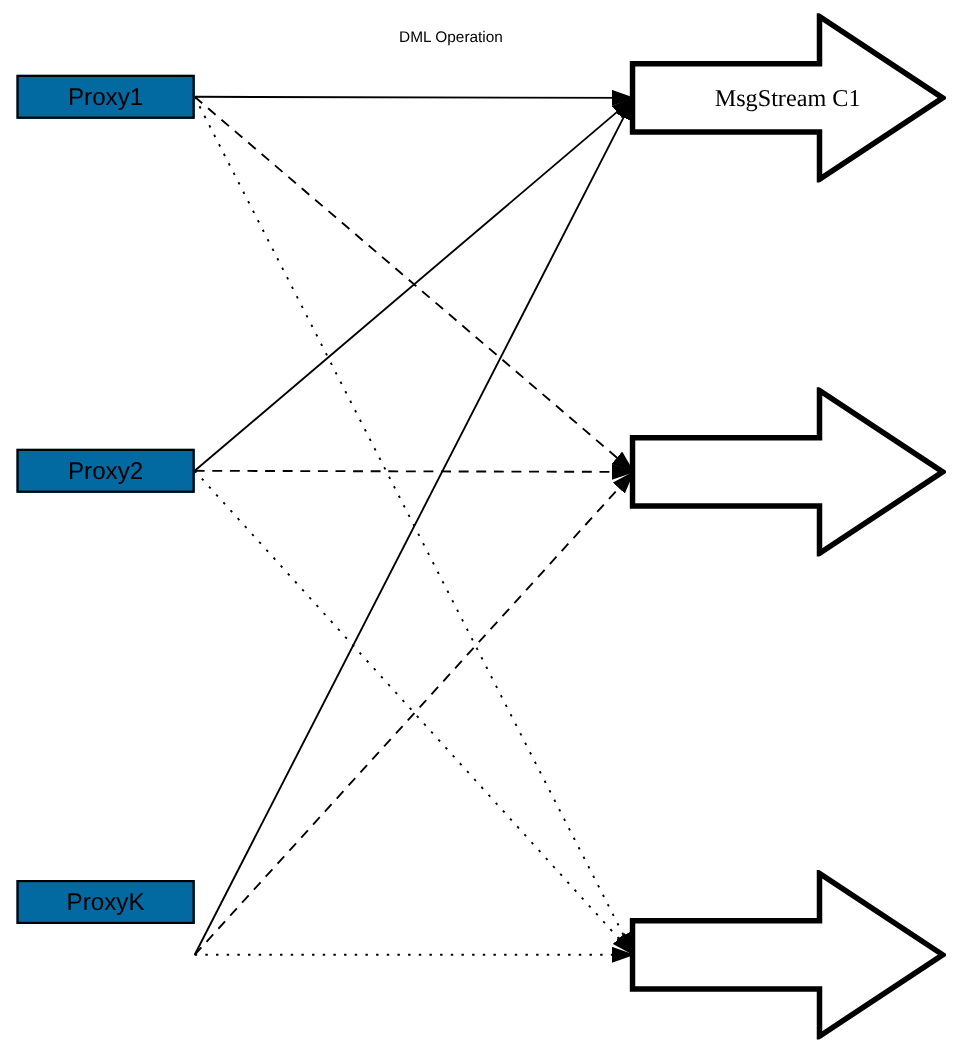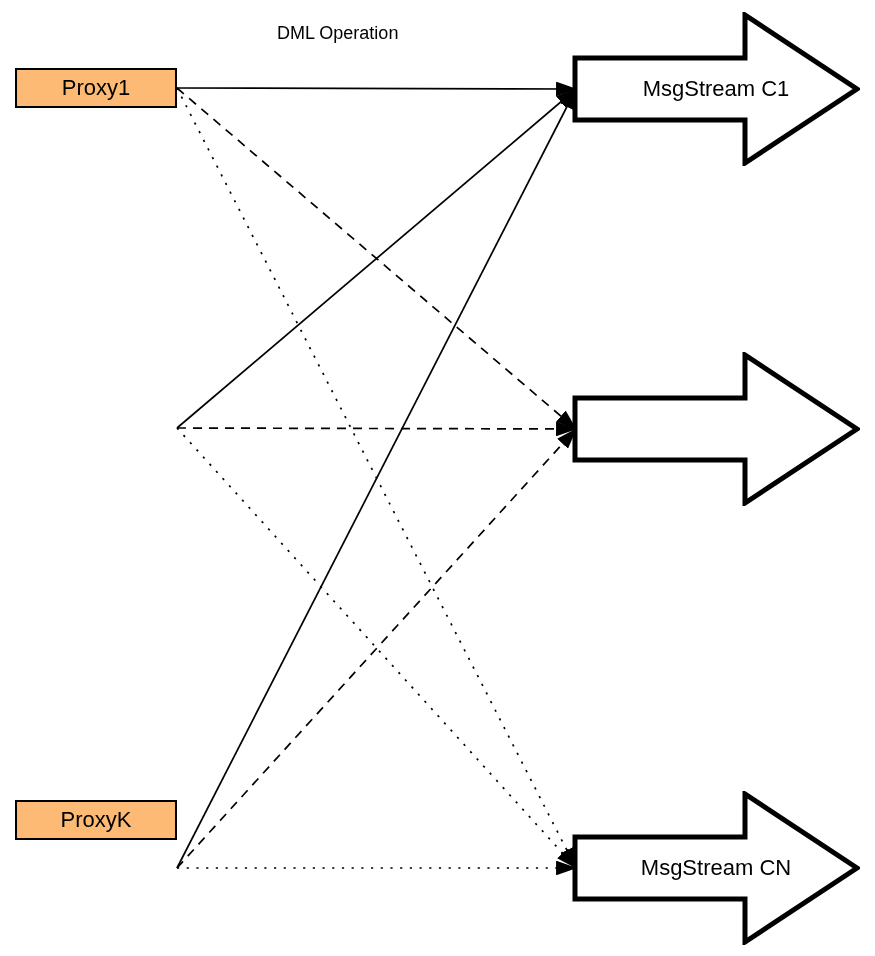--- a/index.html
+++ b/index.html
@@ -30,46 +30,48 @@
   }
   #connector-layer line.solid  { stroke-dasharray: none; }
   #connector-layer line.dashed { stroke-dasharray: 9 7; }
   #connector-layer line.dotted { stroke-dasharray: 2.2 7.5; }
 
   .annotation {
     position: absolute;
     left: 277px;
     top: 20px;
     width: 266px;
-    font-size: 18px;
+    text-align: center;
+    font-size: 14px;
     line-height: 27px;
     white-space: nowrap;
   }
 
   .proxy {
     position: absolute;
     left: 15px;
     width: 158px;
     height: 36px;
-    background: #fdba74;
+    background: #0369a1;
     border: 2px solid #000000;
     display: flex;
     align-items: center;
     justify-content: center;
     font-size: 22px;
   }
   .proxy--p1 { top: 68px; }
   .proxy--p2 { top: 408px; }
   .proxy--pk { top: 800px; }
 
   .stream {
     position: absolute;
     left: 572px;
     width: 288px;
     height: 154px;
+    font-family: Liberation Serif, serif;
   }
   .stream--c1 { top: 12px; }
   .stream--c2 { top: 352px; }
   .stream--cn { top: 791px; }
   .stream svg { display: block; position: absolute; left: 0; top: 0; }
   .stream-label {
     position: absolute;
     left: 0;
     top: 46px;
     width: 100%;
@@ -103,20 +105,23 @@
       <line x1="177" y1="868" x2="576" y2="868" class="dotted" marker-end="url(#arrowhead)"></line>
     </svg>
 
   <div class="annotation">
     <div>DML Operation</div>
   </div>
 
   <div class="proxy proxy--p1">
     <span>Proxy1</span>
   </div>
+  <div class="proxy proxy--p2">
+    <span>Proxy2</span>
+  </div>
   <div class="proxy proxy--pk">
     <span>ProxyK</span>
   </div>
 
   <div class="stream stream--c1">
     <svg width="288" height="154" viewBox="0 0 288 154" xmlns="http://www.w3.org/2000/svg">
       <path d="M3,46 L173,46 L173,3 L285,77 L173,151 L173,108 L3,108 Z" fill="#ffffff" stroke="#000000" stroke-width="5" stroke-linejoin="miter"></path>
     </svg>
     <div class="stream-label">MsgStream C1</div>
   </div>
@@ -124,16 +129,15 @@
   <div class="stream stream--c2">
     <svg width="288" height="154" viewBox="0 0 288 154" xmlns="http://www.w3.org/2000/svg">
       <path d="M3,46 L173,46 L173,3 L285,77 L173,151 L173,108 L3,108 Z" fill="#ffffff" stroke="#000000" stroke-width="5" stroke-linejoin="miter"></path>
     </svg>
   </div>
 
   <div class="stream stream--cn">
     <svg width="288" height="154" viewBox="0 0 288 154" xmlns="http://www.w3.org/2000/svg">
       <path d="M3,46 L173,46 L173,3 L285,77 L173,151 L173,108 L3,108 Z" fill="#ffffff" stroke="#000000" stroke-width="5" stroke-linejoin="miter"></path>
     </svg>
-    <div class="stream-label">MsgStream CN</div>
   </div>
 
 </div>
 
 </body></html>

